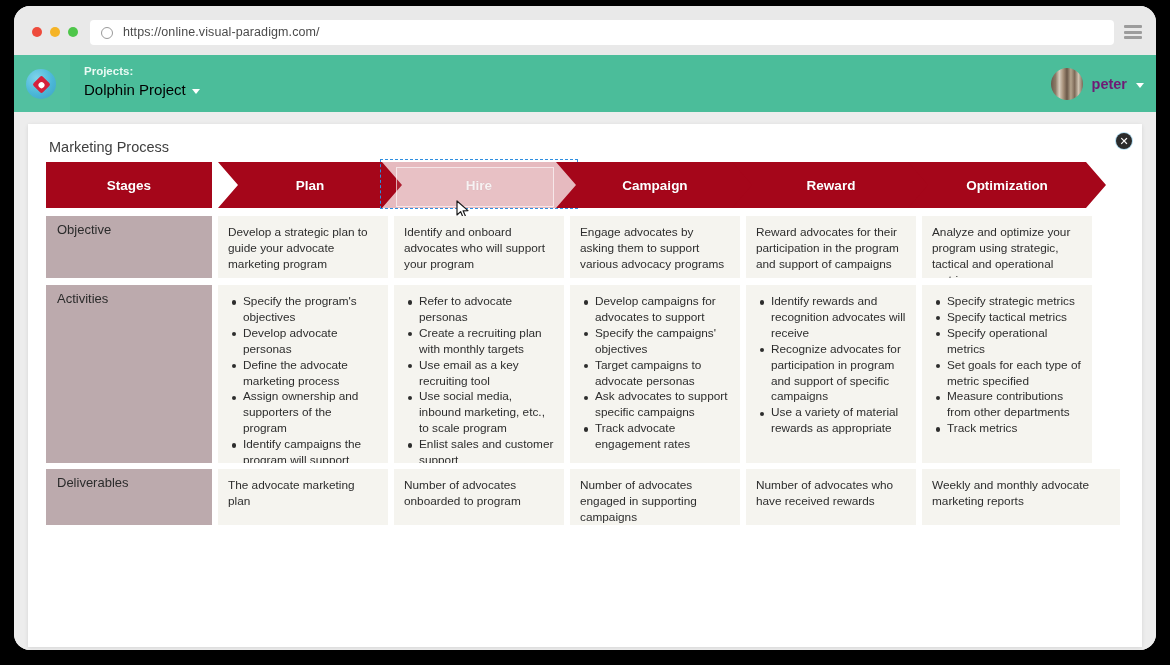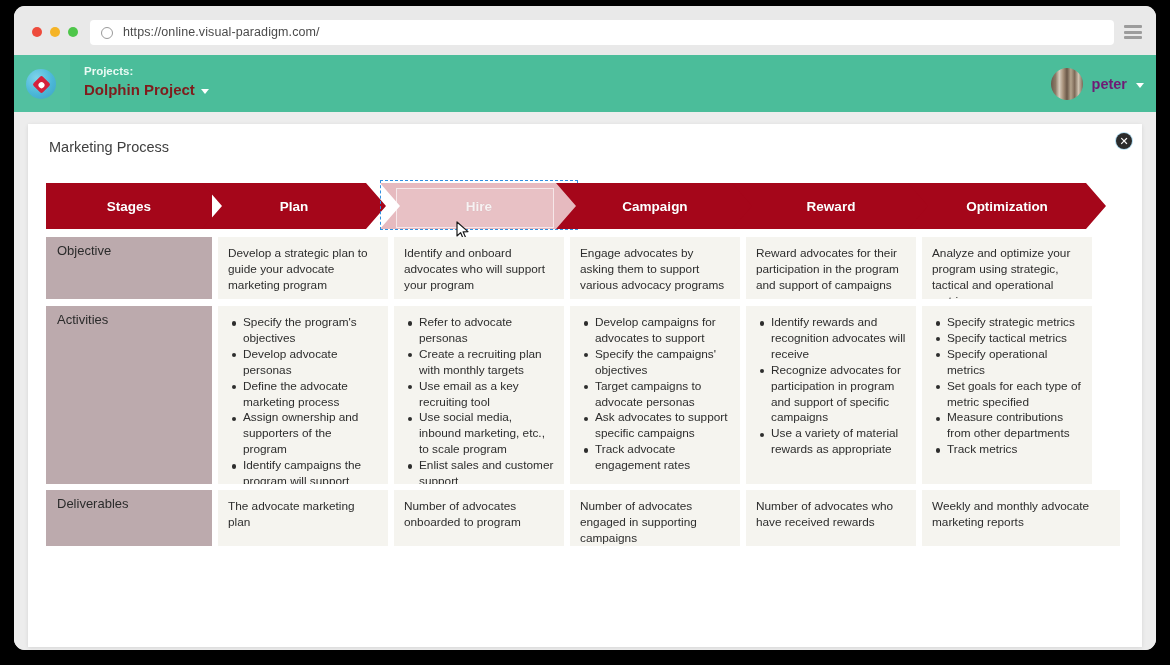--- a/index.html
+++ b/index.html
@@ -20,21 +20,21 @@
   }
 
   
   .browser-window {
     position: absolute;
     left: 14px;
     top: 6px;
     width: 1142px;
     height: 644px;
     background: #e9e9e9;
-    border-radius: 11px;
+    border-radius: 16px;
     box-shadow: 0 3px 14px rgba(0,0,0,0.55);
     overflow: hidden;
   }
 
   
   .chrome-bar {
     position: absolute;
     left: 0; top: 0;
     width: 1142px;
     height: 49px;
@@ -143,22 +143,22 @@
     top: 10px;
     font-size: 11.5px;
     color: #eafaf4;
     font-weight: bold;
   }
   .project-name {
     position: absolute;
     left: 70px;
     top: 26px;
     font-size: 15px;
-    color: #7f1d1d;
-    font-weight: bold;
+    color: #000000;
+    font-weight: normal;
     display: flex;
     align-items: center;
     gap: 6px;
     cursor: pointer;
   }
   .caret-down {
     width: 0; height: 0;
     border-left: 4.5px solid transparent;
     border-right: 4.5px solid transparent;
     border-top: 5px solid #ffffff;
@@ -235,21 +235,20 @@
     color: #3f3f3f;
   }
 
   
   .matrix {
     position: absolute;
     left: 18px;
     top: 38px;
     width: 1055px;
     height: 400px;
-    margin-top: 21px;
   }
 
   
   .head-row {
     position: absolute;
     left: 0; top: 0;
     width: 1055px;
     height: 46px;
   }
 
@@ -380,21 +379,21 @@
 
     <div class="page-body">
       <div class="diagram-panel">
         <div class="close-badge">✕</div>
         <div class="diagram-title">Marketing Process</div>
         <div class="matrix" id="matrix">
           <div class="head-row" id="head-row">
               <div class="head-cell head-plain" style="left: 0px; width: 166px;">
                 <span>Stages</span>
               </div>
-              <div class="head-cell head-chev" style="left: 156px; width: 184px;">
+              <div class="head-cell head-chev" style="left: 172px; width: 184px;">
                 <span>Plan</span>
               </div>
               <div class="head-cell head-chev head-ghost" style="left: 334px; width: 198px;">
                 <span>Hire</span>
               </div>
               <div class="drag-select-box" style="left: 334px; top: -3px; width: 198px; height: 50px;"></div>
               <div class="drag-inner-box" style="left: 350px; top: 5px; width: 158px; height: 40px;"></div>
               <div style="position: absolute; left: 410px; top: 38px; pointer-events: none;"><svg width="14" height="20" viewBox="0 0 14 20">
                   <path d="M1,1 L1,15 L4.6,11.6 L7.1,17.4 L9.5,16.3 L7.1,10.8 L12,10.6 Z" fill="#ffffff" stroke="#1a1a1a" stroke-width="1.2" stroke-linejoin="round"></path>
                 </svg></div>

